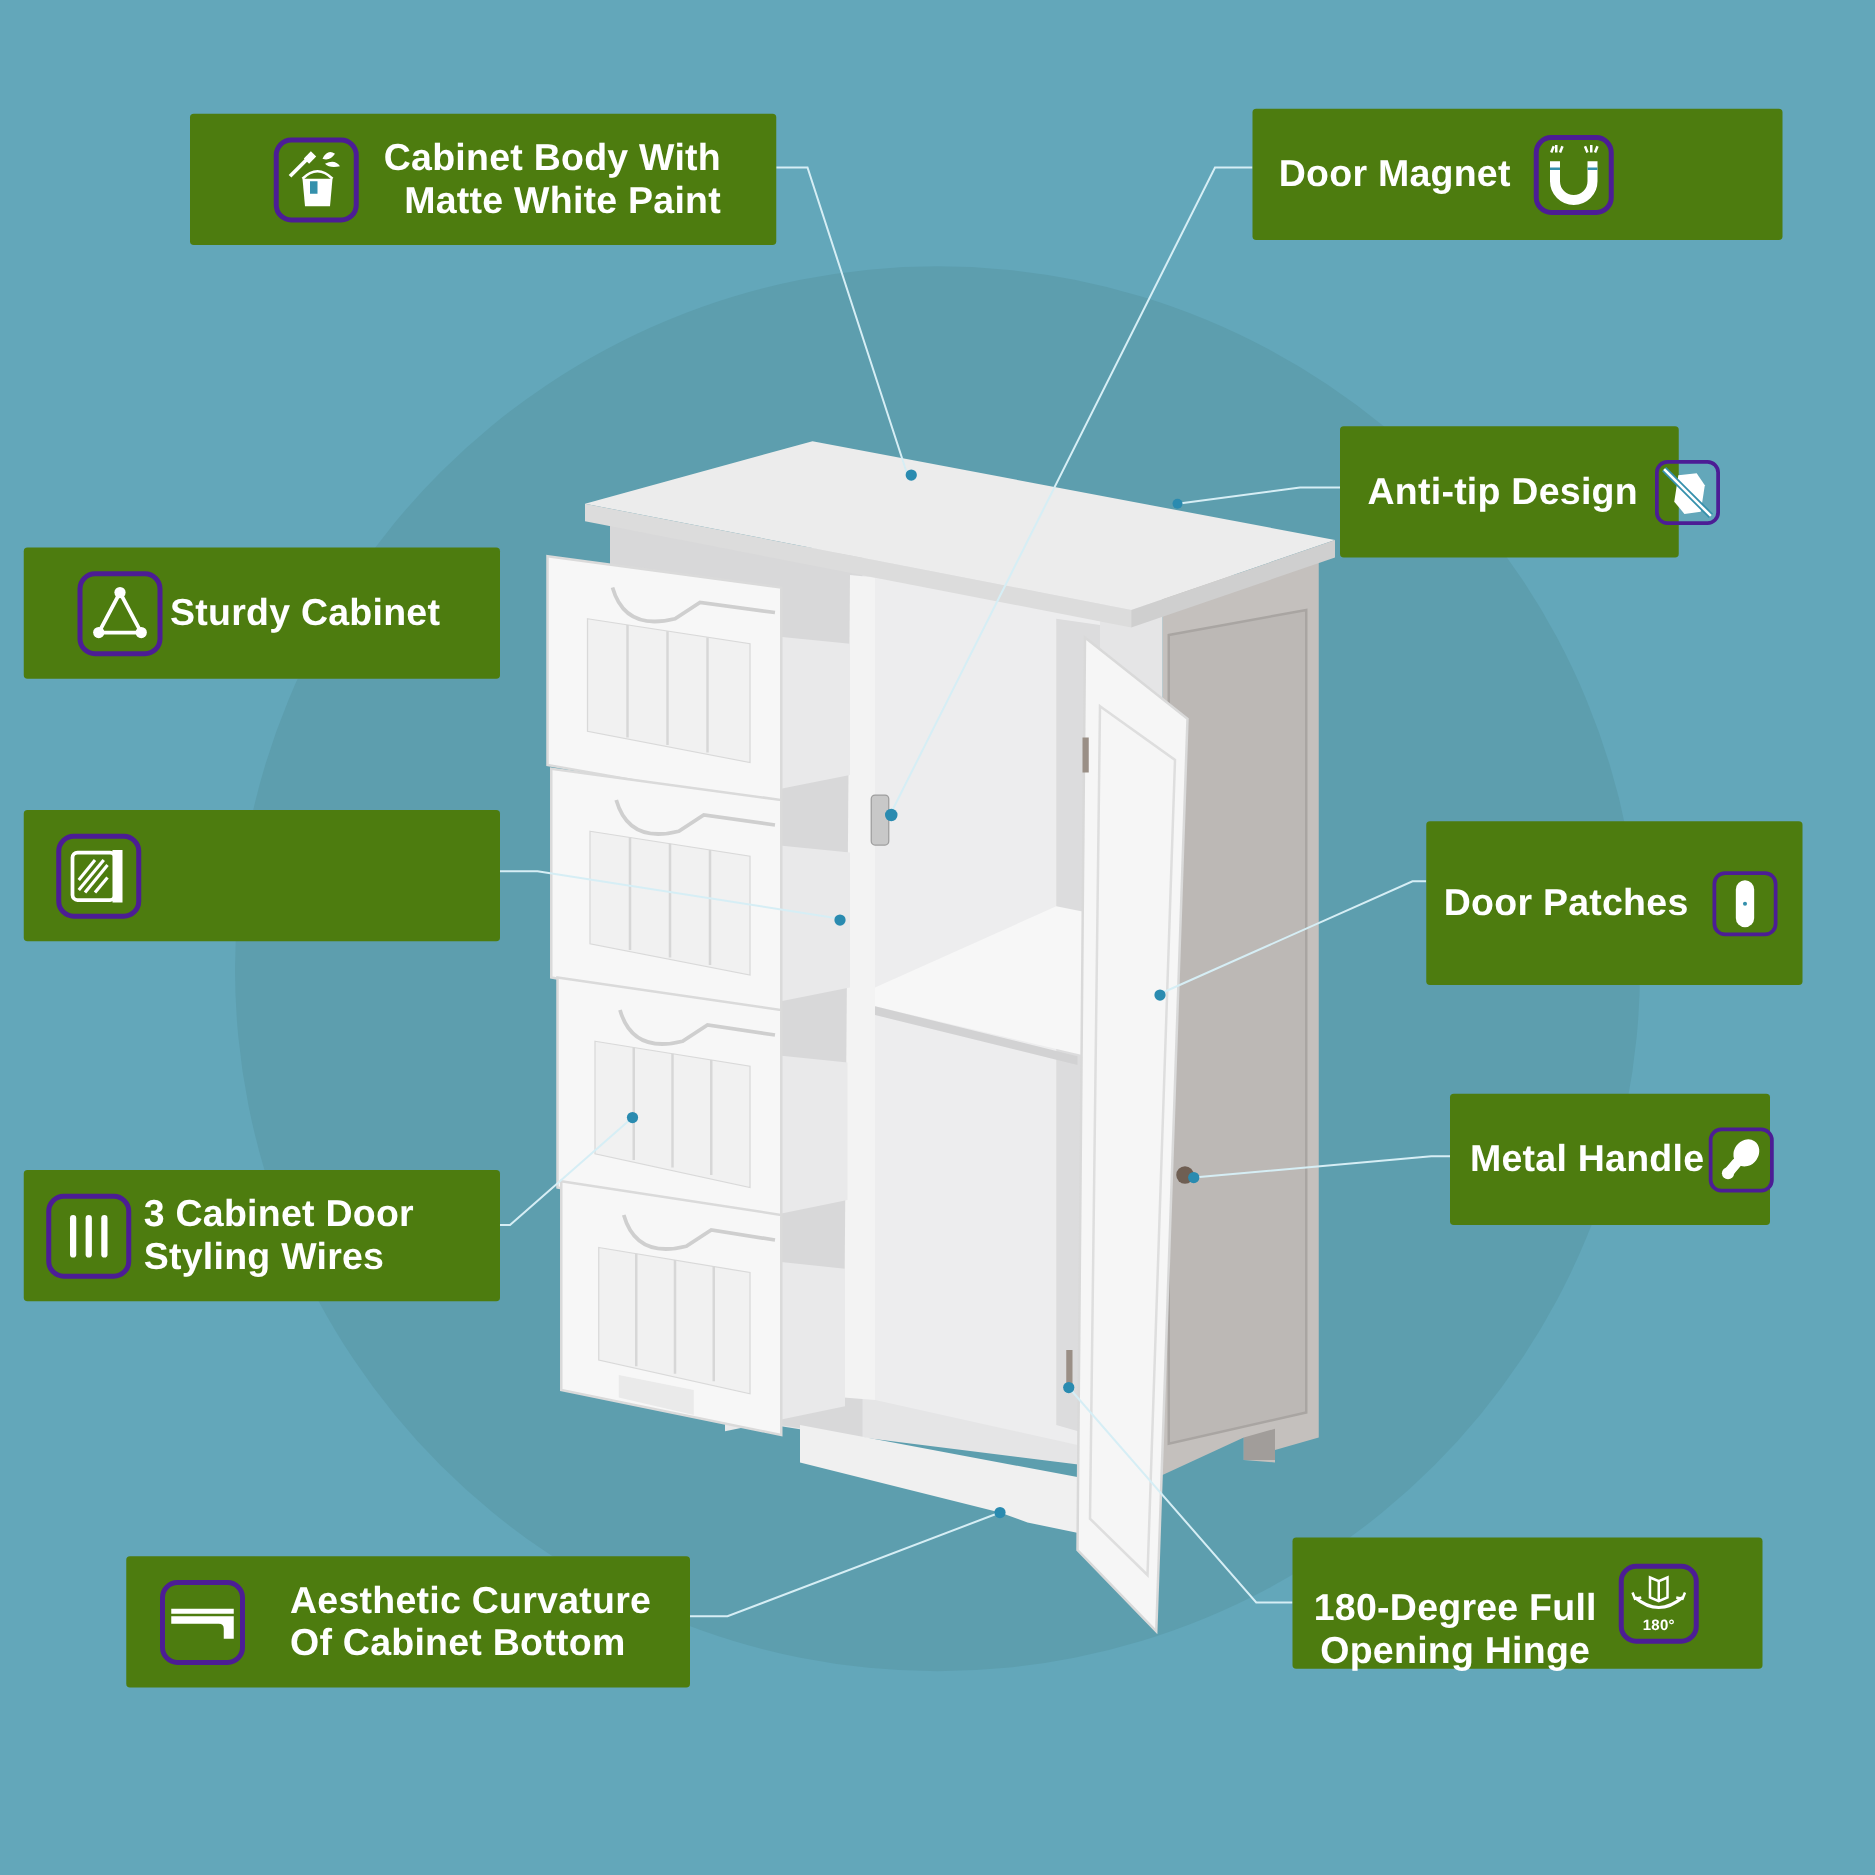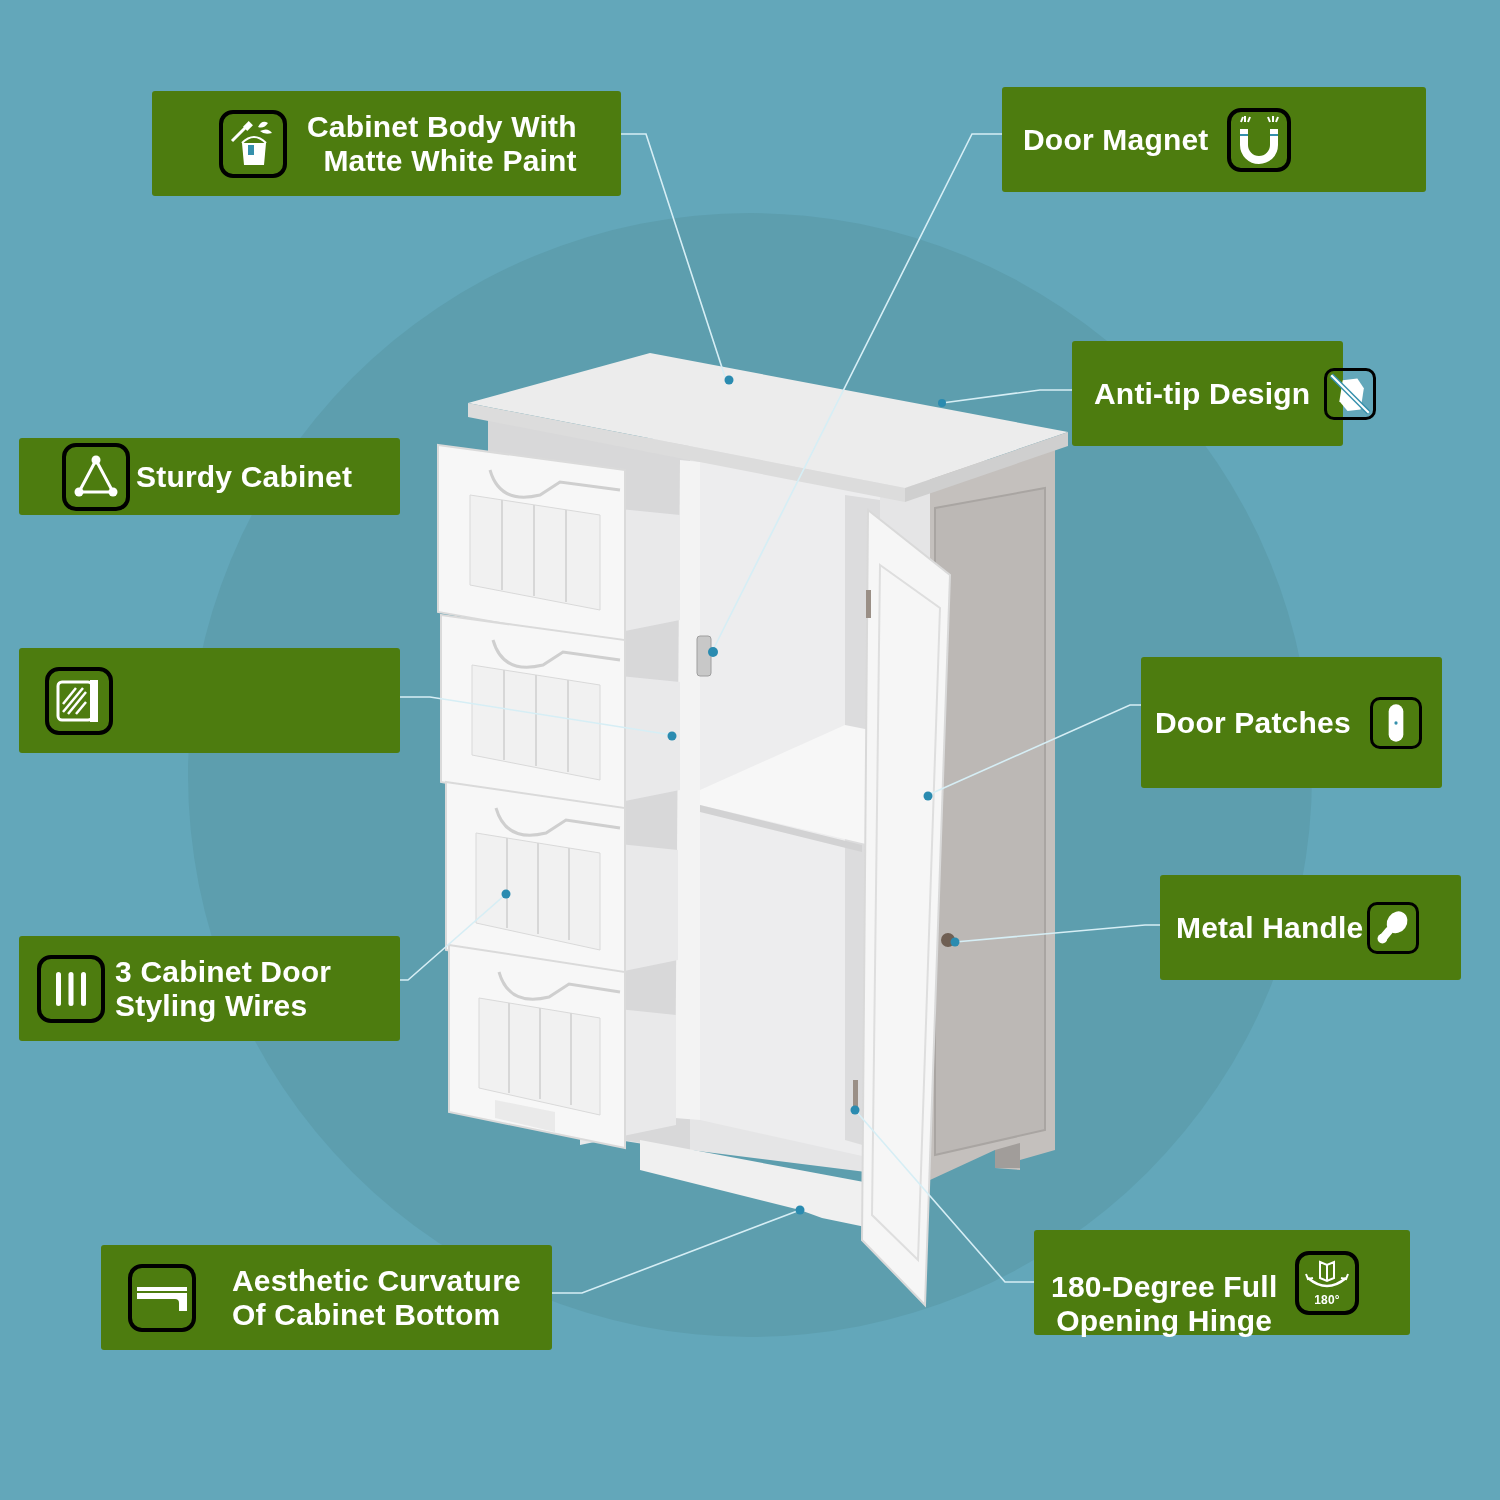--- a/index.html
+++ b/index.html
@@ -26,21 +26,21 @@
       color: #ffffff;
       font-weight: bold;
       font-size: 30px;
       line-height: 34px;
       letter-spacing: 0.2px;
     }
     .callout .label { white-space: nowrap; }
     .callout .label span { display: block; }
     .icon-box {
       width: 68px; height: 68px;
-      border: 4px solid #000000;
+      border: 4px solid #4c1d95;
       border-radius: 14px;
       flex: 0 0 auto;
       display: flex; align-items: center; justify-content: center;
     }
     .icon-box svg { width: 54px; height: 54px; }
     .right-align .label { text-align: right; }
   </style>
 </head>
 <body>
 
@@ -188,21 +188,21 @@
   </div>
   <div class="icon-box" style="width:52px;height:52px;border-width:3px;border-radius:10px;">
     <svg viewBox="0 0 54 54" style="width:44px;height:44px;">
       <polygon points="18,10 36,8 44,20 40,46 24,48 14,36" fill="#fff"></polygon>
       <line x1="4" y1="4" x2="50" y2="50" stroke="#3590ac" stroke-width="6"></line>
       <line x1="4" y1="4" x2="50" y2="50" stroke="#fff" stroke-width="2.5"></line>
     </svg>
   </div>
 </div>
 
-<div class="callout" style="left:19px; top:438px; width:381px; height:77px; padding-left:43px; gap:6px;">
+<div class="callout" style="left:19px; top:438px; width:381px; height:105px; padding-left:43px; gap:6px;">
   <div class="icon-box">
     <svg viewBox="0 0 54 54">
       <polygon points="27,10 10,42 44,42" fill="none" stroke="#fff" stroke-width="3"></polygon>
       <circle cx="27" cy="10" r="4.5" fill="#fff"></circle>
       <circle cx="10" cy="42" r="4.5" fill="#fff"></circle>
       <circle cx="44" cy="42" r="4.5" fill="#fff"></circle>
     </svg>
   </div>
   <div class="label">
     <span>Sturdy Cabinet</span>
@@ -243,21 +243,21 @@
       <rect x="24.5" y="10" width="5" height="34" rx="2.5" fill="#fff"></rect>
       <rect x="37" y="10" width="5" height="34" rx="2.5" fill="#fff"></rect>
     </svg>
   </div>
   <div class="label">
     <span>3 Cabinet Door</span>
     <span>Styling Wires</span>
   </div>
 </div>
 
-<div class="callout" style="left:1160px; top:875px; width:301px; height:105px; padding-left:16px; gap:4px;">
+<div class="callout" style="left:1160px; top:875px; width:256px; height:105px; padding-left:16px; gap:4px;">
   <div class="label">
     <span>Metal Handle</span>
   </div>
   <div class="icon-box" style="width:52px;height:52px;border-width:3px;border-radius:10px;">
     <svg viewBox="0 0 54 54" style="width:44px;height:44px;">
       <ellipse cx="32" cy="20" rx="12" ry="14" transform="rotate(35 32 20)" fill="#fff"></ellipse>
       <rect x="14" y="26" width="10" height="16" rx="3" transform="rotate(40 19 34)" fill="#fff"></rect>
       <circle cx="14" cy="40" r="6" fill="#fff"></circle>
     </svg>
   </div>

